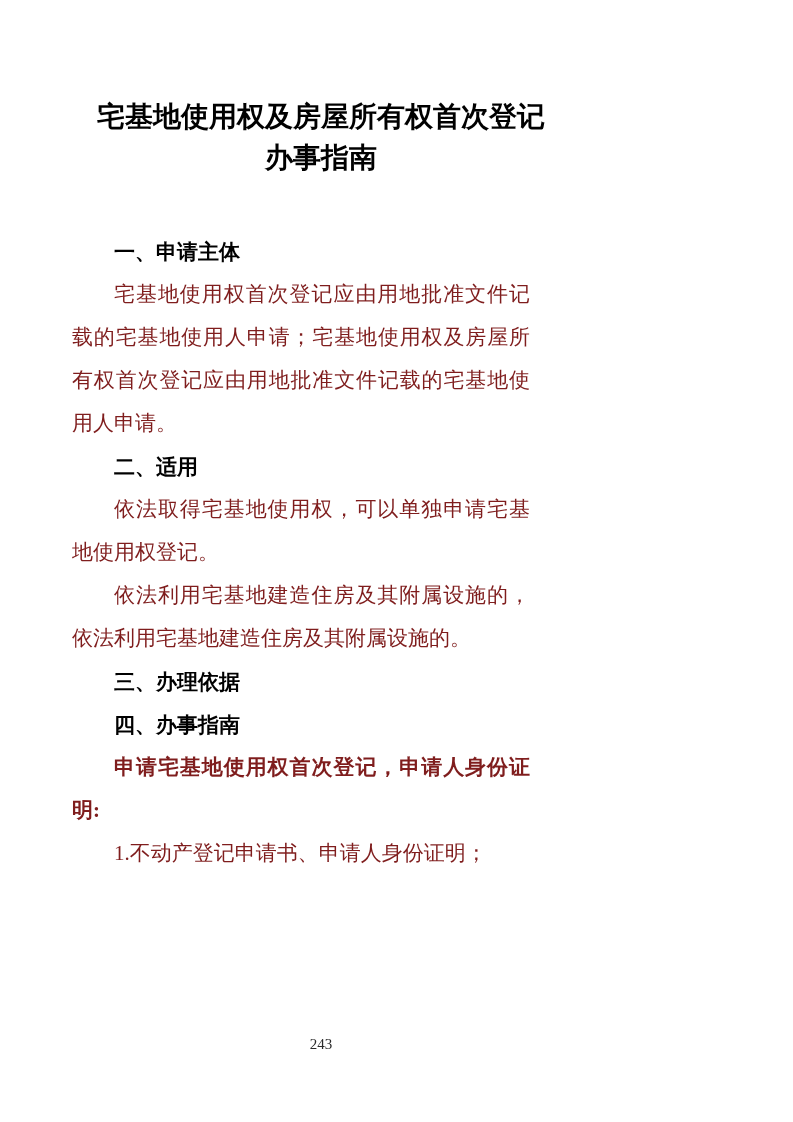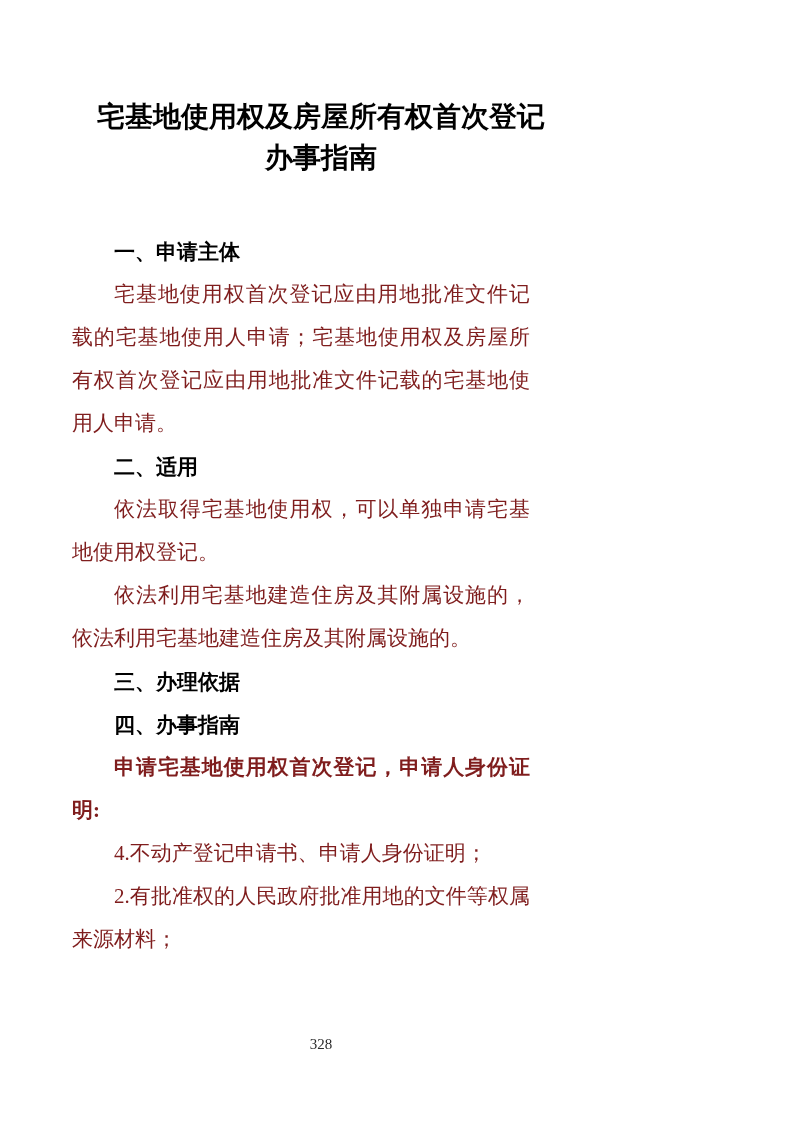--- a/index.html
+++ b/index.html
@@ -86,21 +86,20 @@
       <p class="body-para">依法利用宅基地建造住房及其附属设施的，依法利用宅基地建造住房及其附属设施的。</p>
     </div>
 
     <div>
       <h3 class="section-heading">三、办理依据</h3>
     </div>
 
     <div>
       <h3 class="section-heading">四、办事指南</h3>
       <p class="body-para bold-lead">申请宅基地使用权首次登记，申请人身份证明:</p>
-      <p class="body-para">4.不动产登记申请书、申请人身份证明；</p>
-      <p class="body-para">2.有批准权的人民政府批准用地的文件等权属来源材料；</p>
+      <p class="body-para">1.不动产登记申请书、申请人身份证明；</p>
     </div>
 
   </div>
 
-  <div class="page-number">328</div>
+  <div class="page-number">243</div>
 
 </div>
 
 </body></html>

